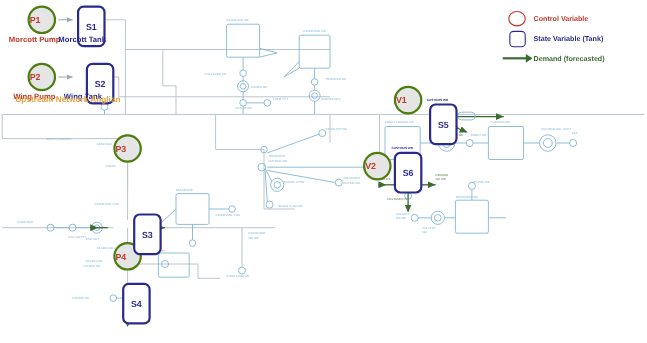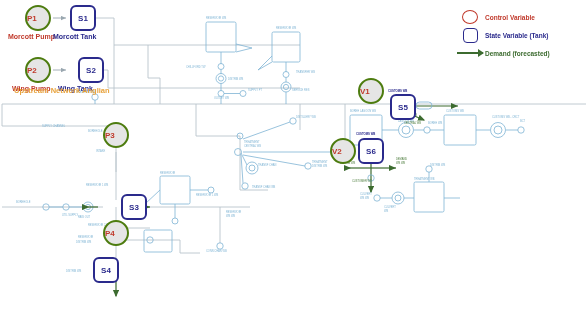--- a/index.html
+++ b/index.html
@@ -5,21 +5,21 @@
   html,body{margin:0;padding:0;background:#fff;}
   body{width:588px;height:312px;overflow:hidden;
        font-family:"Liberation Sans","DejaVu Sans",sans-serif;}
   #canvas{position:relative;width:588px;height:312px;background:#ffffff;}
   svg#net{position:absolute;left:0;top:0;width:588px;height:312px;}
 
   .node-ctrl{position:absolute;width:26px;height:26px;border:2px solid #4d7c0f;
     border-radius:50%;background:#e5e5e5;display:flex;align-items:center;
     font-size:8px;font-weight:bold;color:#c0392b;
     box-sizing:border-box;}
-  .node-state{position:absolute;width:26px;height:26px;border:2px solid #2a2a8c;
+  .node-state{position:absolute;width:26px;height:38px;border:2px solid #2a2a8c;
     border-radius:6px;background:#fff;display:flex;align-items:center;
     justify-content:center;font-size:8px;font-weight:bold;color:#2a2a8c;
     box-sizing:border-box;}
   .cap{position:absolute;font-size:7px;font-weight:bold;color:#c0392b;
     white-space:nowrap;text-align:center;}
   .cap.blue{color:#2a2a8c;}
   .zone{position:absolute;font-size:7.5px;font-weight:bold;color:#e8a33d;
     white-space:nowrap;text-align:center;}
   .tiny{font-size:2.6px;fill:#7fb4d4;font-family:"Liberation Sans",sans-serif;}
   .tinyg{font-size:2.6px;fill:#4a7a3a;font-family:"Liberation Sans",sans-serif;}
@@ -284,21 +284,21 @@
 
   <div class="node-state" style="left:78px;top:57px">
       <span>S2</span>
     </div>
   <div class="cap blue" style="left:58px;top:85px">Wing Tank</div>
 
   <div class="node-state" style="left:121px;top:194px">
       <span>S3</span>
     </div>
 
-  <div class="node-state" style="left:93px;top:257px">
+  <div class="node-state" style="left:111px;top:257px">
       <span>S4</span>
     </div>
 
   <div class="node-state" style="left:390px;top:94px">
       <span>S5</span>
     </div>
 
   <div class="node-state" style="left:358px;top:138px">
       <span>S6</span>
     </div>

